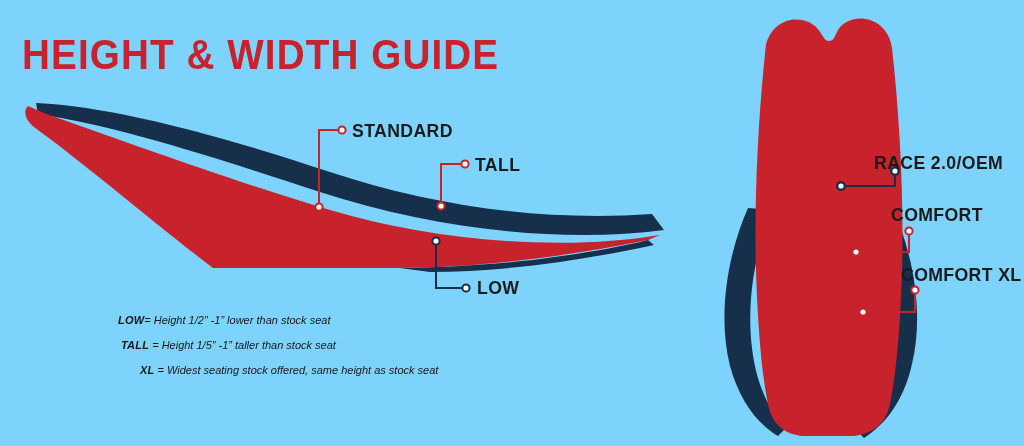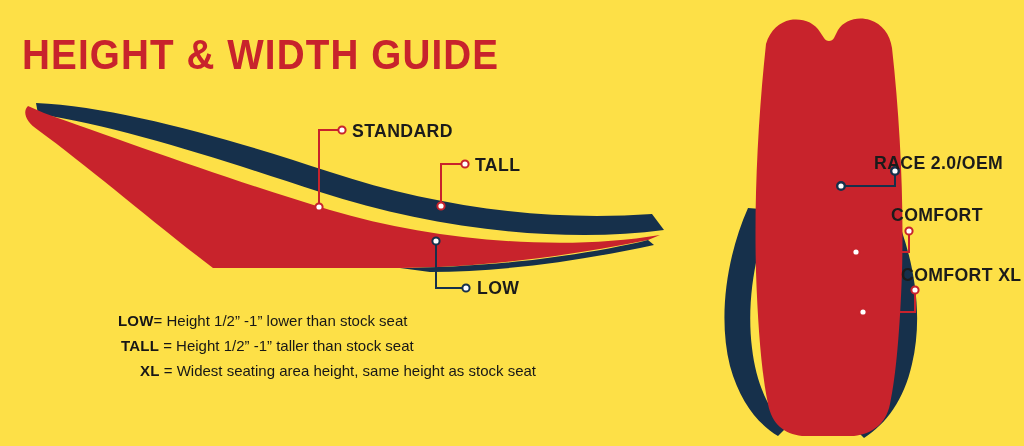--- a/index.html
+++ b/index.html
@@ -7,21 +7,21 @@
     padding: 0;
     background: #ffffff;
   }
   body {
     font-family: "Liberation Sans", sans-serif;
   }
   #page {
     position: relative;
     width: 1024px;
     height: 446px;
-    background: #fde047;
+    background: #7dd3fc;
     overflow: hidden;
   }
 
   
   #title {
     position: absolute;
     left: 22px;
     top: 32px;
     font-family: "Liberation Sans", sans-serif;
     font-weight: bold;
@@ -65,24 +65,25 @@
 
   
   #legend {
     position: absolute;
     left: 118px;
     top: 308px;
     width: 560px;
   }
   .legend-row {
     font-family: "Liberation Sans", sans-serif;
-    font-size: 15px;
+    font-size: 11px;
     line-height: 25px;
     color: #171717;
     white-space: nowrap;
+    font-style: italic;
   }
   .legend-row .term {
     font-weight: bold;
     letter-spacing: 0.2px;
   }
   .legend-row .desc {
     font-weight: normal;
   }
   .row-low      { padding-left: 0px;  }
   .row-standard { padding-left: 0px;  }
@@ -206,20 +207,20 @@
 
   <div class="callout-label" id="label-comfort">COMFORT</div>
 
   <div class="callout-label" id="label-comfortxl">COMFORT XL</div>
 
   <div id="legend">
     <div class="legend-row row-low">
       <span class="term">LOW</span><span class="desc">= Height 1/2” -1” lower than stock seat</span>
     </div>
     <div class="legend-row row-tall">
-      <span class="term">TALL</span><span class="desc"> = Height 1/2” -1” taller than stock seat</span>
+      <span class="term">TALL</span><span class="desc"> = Height 1/5” -1” taller than stock seat</span>
     </div>
     <div class="legend-row row-xl">
-      <span class="term">XL</span><span class="desc"> = Widest seating area height, same height as stock seat</span>
+      <span class="term">XL</span><span class="desc"> = Widest seating stock offered, same height as stock seat</span>
     </div>
   </div>
 
 </div>
 
 </body></html>

